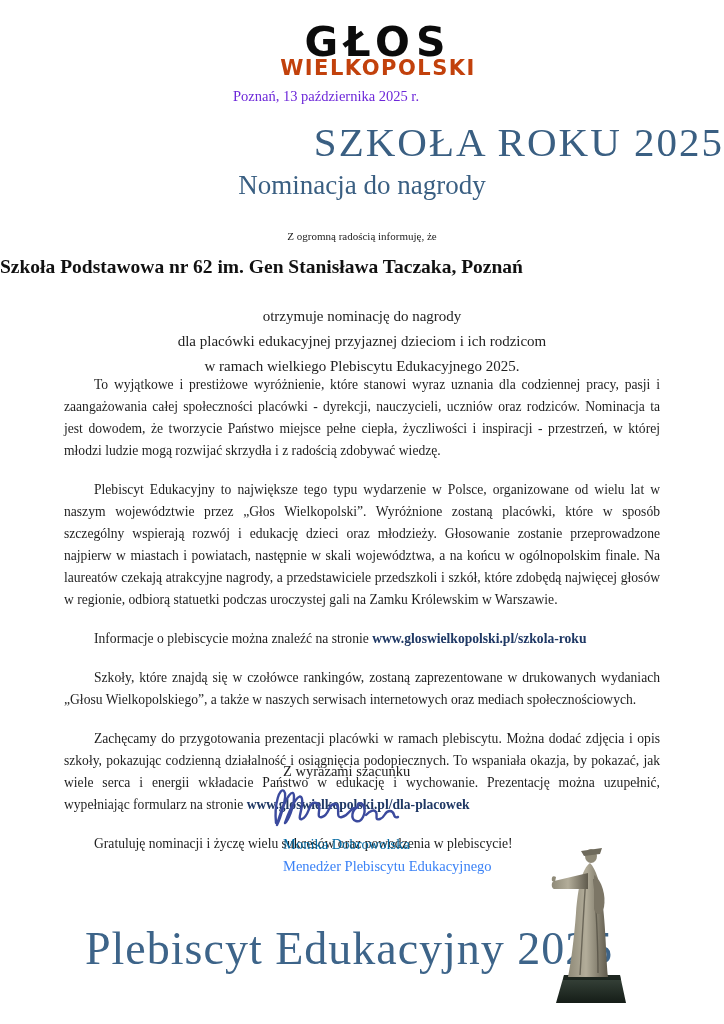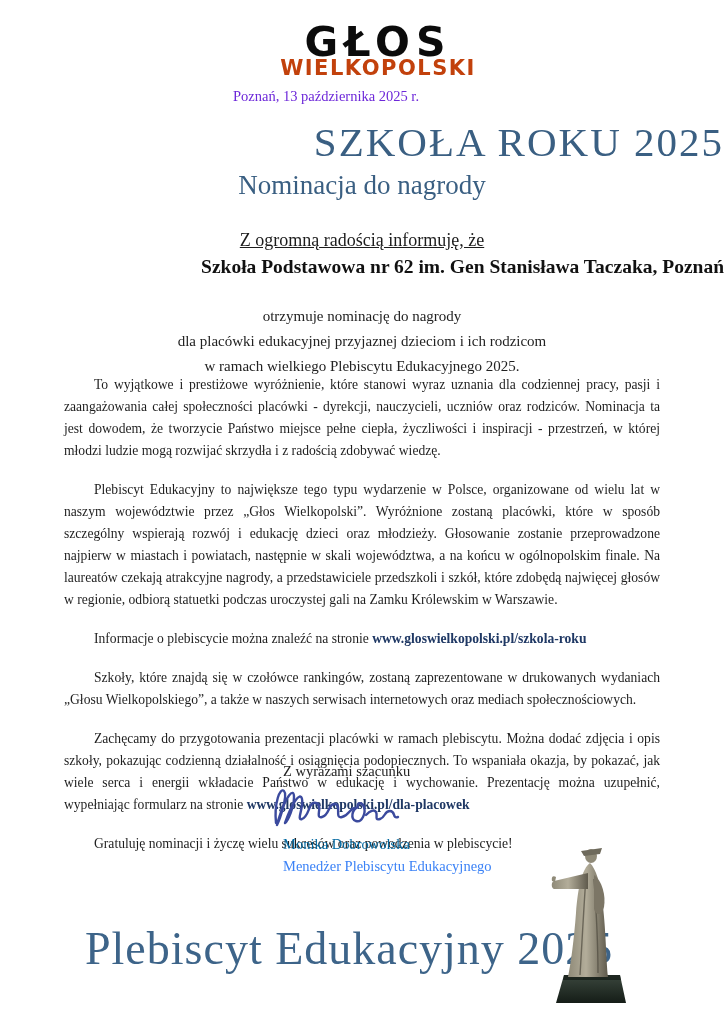--- a/index.html
+++ b/index.html
@@ -27,23 +27,23 @@
   .date{position:absolute;top:88px;left:0;width:652px;text-align:center;font-size:14.5px;color:#6d28d9;}
   
   .title{
     position:absolute;top:118px;left:0;width:724px;text-align:right;
     font-size:41px;letter-spacing:2px;color:#3a5f82;font-weight:400;
   }
   .subtitle{
     position:absolute;top:170px;left:0;width:724px;text-align:center;
     font-size:27px;color:#3a5f82;font-weight:400;
   }
-  .intro{position:absolute;top:230px;left:0;width:724px;text-align:center;font-size:18px;text-decoration:underline;}
+  .intro{position:absolute;top:230px;left:0;width:724px;text-align:center;font-size:11px;}
   .school{
-    position:absolute;top:256px;left:0;width:724px;text-align:right;
+    position:absolute;top:256px;left:0;width:724px;text-align:left;
     font-size:19.5px;font-weight:700;color:#111;
   }
   .award-lines{
     position:absolute;top:304px;left:0;width:724px;text-align:center;
     font-size:15px;line-height:25px;color:#222;
   }
   
   .body{
     position:absolute;top:374px;left:64px;width:596px;
     font-size:13.6px;line-height:22px;color:#1e1e1e;

